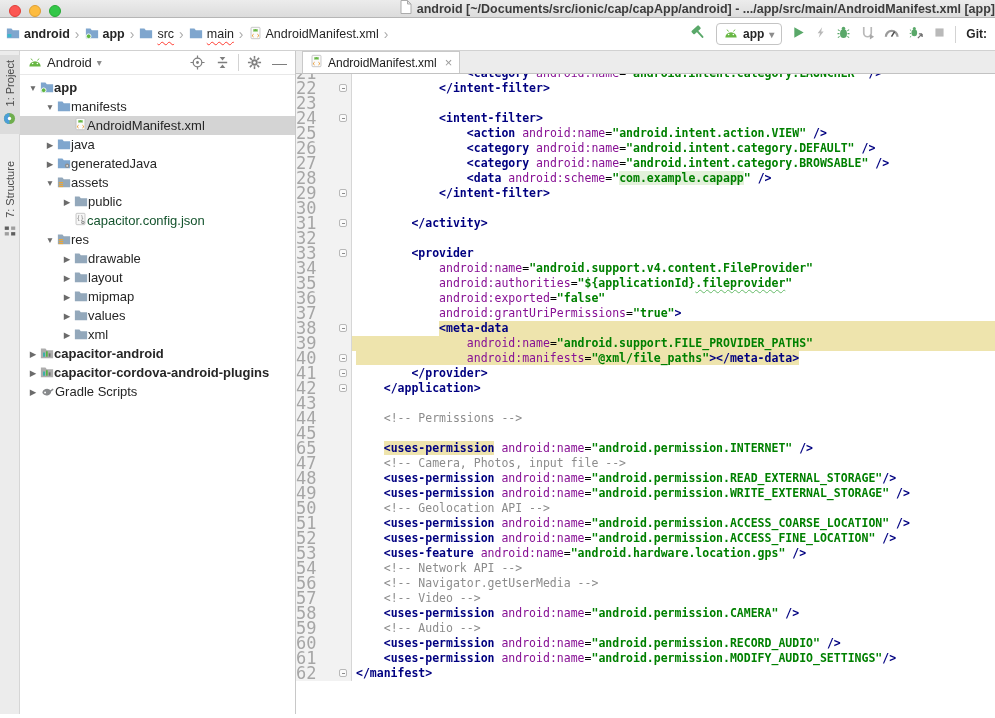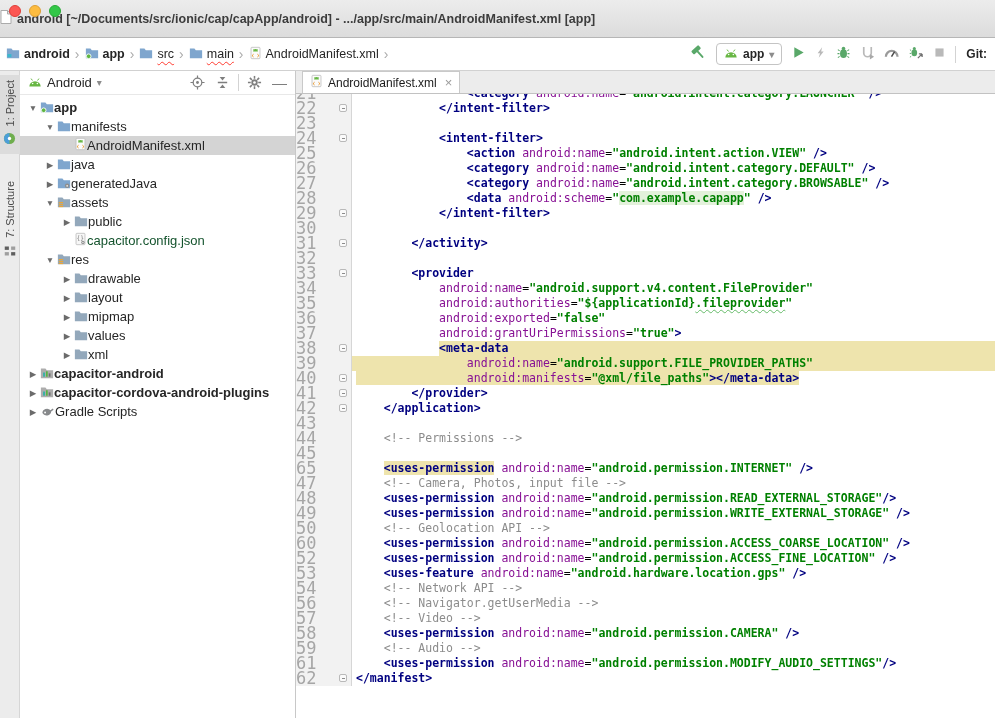--- a/index.html
+++ b/index.html
@@ -1,21 +1,21 @@
 <!DOCTYPE html>
 <html><head>
 <meta charset="utf-8">
 <style>
   *{margin:0;padding:0;box-sizing:border-box}
   html,body{width:995px;height:718px;overflow:hidden}
   body{font-family:"Liberation Sans",sans-serif;background:#fff;-webkit-font-smoothing:antialiased}
 
   
-  .titlebar{height:38px;background:linear-gradient(#ECECEC,#DCDCDC);border-bottom:1px solid #B6B6B6;
-    position:relative;display:flex;align-items:center;justify-content:flex-start}
+  .titlebar{height:18px;background:linear-gradient(#ECECEC,#DCDCDC);border-bottom:1px solid #B6B6B6;
+    position:relative;display:flex;align-items:center;justify-content:flex-end}
   .lights{position:absolute;left:9px;top:5px;display:flex;gap:8px}
   .light{width:12px;height:12px;border-radius:50%}
   .light.red{background:#FC5753;border:1px solid #DF3E38}
   .light.yellow{background:#FDBC40;border:1px solid #DE9F34}
   .light.green{background:#33C748;border:1px solid #27AA35}
   .wintitle{font-size:12.5px;color:#3C3C3C;display:flex;align-items:center;gap:5px;font-weight:bold}
 
   
   .navbar{height:33px;background:#FFFFFF;border-bottom:1px solid #D1D1D1;display:flex;align-items:center;
     justify-content:space-between;padding:0 8px 0 6px}
@@ -604,58 +604,63 @@
           <span class="ln">49</span>
           <span class="fold"></span>
           <span class="lc"><span class="tks"><span class="tk-p">    </span><span class="tk-g">&lt;uses-permission</span><span class="tk-p"> </span><span class="tk-a">android:name</span><span class="tk-p">=</span><span class="tk-v">"android.permission.WRITE_EXTERNAL_STORAGE"</span><span class="tk-p"> </span><span class="tk-g">/&gt;</span></span></span>
         </div>
         <div class="cl">
           <span class="ln">50</span>
           <span class="fold"></span>
           <span class="lc"><span class="tks"><span class="tk-p">    </span><span class="tk-c">&lt;!-- Geolocation API --&gt;</span></span></span>
         </div>
         <div class="cl">
+          <span class="ln">51</span>
+          <span class="fold"></span>
+          <span class="lc"><span class="tks"><span class="tk-p">    </span><span class="tk-g">&lt;uses-permission</span><span class="tk-p"> </span><span class="tk-a">android:name</span><span class="tk-p">=</span><span class="tk-v">"android.permission.ACCESS_COARSE_LOCATION"</span><span class="tk-p"> </span><span class="tk-g">/&gt;</span></span></span>
+        </div>
+        <div class="cl">
+          <span class="ln">52</span>
+          <span class="fold"></span>
+          <span class="lc"><span class="tks"><span class="tk-p">    </span><span class="tk-g">&lt;uses-permission</span><span class="tk-p"> </span><span class="tk-a">android:name</span><span class="tk-p">=</span><span class="tk-v">"android.permission.ACCESS_FINE_LOCATION"</span><span class="tk-p"> </span><span class="tk-g">/&gt;</span></span></span>
+        </div>
+        <div class="cl">
+          <span class="ln">53</span>
+          <span class="fold"></span>
+          <span class="lc"><span class="tks"><span class="tk-p">    </span><span class="tk-g">&lt;uses-feature</span><span class="tk-p"> </span><span class="tk-a">android:name</span><span class="tk-p">=</span><span class="tk-v">"android.hardware.location.gps"</span><span class="tk-p"> </span><span class="tk-g">/&gt;</span></span></span>
+        </div>
+        <div class="cl">
+          <span class="ln">54</span>
+          <span class="fold"></span>
+          <span class="lc"><span class="tks"><span class="tk-p">    </span><span class="tk-c">&lt;!-- Network API --&gt;</span></span></span>
+        </div>
+        <div class="cl">
+          <span class="ln">56</span>
+          <span class="fold"></span>
+          <span class="lc"><span class="tks"><span class="tk-p">    </span><span class="tk-c">&lt;!-- Navigator.getUserMedia --&gt;</span></span></span>
+        </div>
+        <div class="cl">
+          <span class="ln">57</span>
+          <span class="fold"></span>
+          <span class="lc"><span class="tks"><span class="tk-p">    </span><span class="tk-c">&lt;!-- Video --&gt;</span></span></span>
+        </div>
+        <div class="cl">
+          <span class="ln">58</span>
+          <span class="fold"></span>
+          <span class="lc"><span class="tks"><span class="tk-p">    </span><span class="tk-g">&lt;uses-permission</span><span class="tk-p"> </span><span class="tk-a">android:name</span><span class="tk-p">=</span><span class="tk-v">"android.permission.CAMERA"</span><span class="tk-p"> </span><span class="tk-g">/&gt;</span></span></span>
+        </div>
+        <div class="cl">
+          <span class="ln">59</span>
+          <span class="fold"></span>
+          <span class="lc"><span class="tks"><span class="tk-p">    </span><span class="tk-c">&lt;!-- Audio --&gt;</span></span></span>
+        </div>
+        <div class="cl">
           <span class="ln">60</span>
           <span class="fold"></span>
-          <span class="lc"><span class="tks"><span class="tk-p">    </span><span class="tk-g">&lt;uses-permission</span><span class="tk-p"> </span><span class="tk-a">android:name</span><span class="tk-p">=</span><span class="tk-v">"android.permission.ACCESS_COARSE_LOCATION"</span><span class="tk-p"> </span><span class="tk-g">/&gt;</span></span></span>
-        </div>
-        <div class="cl">
-          <span class="ln">52</span>
-          <span class="fold"></span>
-          <span class="lc"><span class="tks"><span class="tk-p">    </span><span class="tk-g">&lt;uses-permission</span><span class="tk-p"> </span><span class="tk-a">android:name</span><span class="tk-p">=</span><span class="tk-v">"android.permission.ACCESS_FINE_LOCATION"</span><span class="tk-p"> </span><span class="tk-g">/&gt;</span></span></span>
-        </div>
-        <div class="cl">
-          <span class="ln">53</span>
-          <span class="fold"></span>
-          <span class="lc"><span class="tks"><span class="tk-p">    </span><span class="tk-g">&lt;uses-feature</span><span class="tk-p"> </span><span class="tk-a">android:name</span><span class="tk-p">=</span><span class="tk-v">"android.hardware.location.gps"</span><span class="tk-p"> </span><span class="tk-g">/&gt;</span></span></span>
-        </div>
-        <div class="cl">
-          <span class="ln">54</span>
-          <span class="fold"></span>
-          <span class="lc"><span class="tks"><span class="tk-p">    </span><span class="tk-c">&lt;!-- Network API --&gt;</span></span></span>
-        </div>
-        <div class="cl">
-          <span class="ln">56</span>
-          <span class="fold"></span>
-          <span class="lc"><span class="tks"><span class="tk-p">    </span><span class="tk-c">&lt;!-- Navigator.getUserMedia --&gt;</span></span></span>
-        </div>
-        <div class="cl">
-          <span class="ln">57</span>
-          <span class="fold"></span>
-          <span class="lc"><span class="tks"><span class="tk-p">    </span><span class="tk-c">&lt;!-- Video --&gt;</span></span></span>
-        </div>
-        <div class="cl">
-          <span class="ln">58</span>
-          <span class="fold"></span>
-          <span class="lc"><span class="tks"><span class="tk-p">    </span><span class="tk-g">&lt;uses-permission</span><span class="tk-p"> </span><span class="tk-a">android:name</span><span class="tk-p">=</span><span class="tk-v">"android.permission.CAMERA"</span><span class="tk-p"> </span><span class="tk-g">/&gt;</span></span></span>
-        </div>
-        <div class="cl">
-          <span class="ln">59</span>
-          <span class="fold"></span>
-          <span class="lc"><span class="tks"><span class="tk-p">    </span><span class="tk-c">&lt;!-- Audio --&gt;</span></span></span>
+          <span class="lc"><span class="tks"><span class="tk-p">    </span><span class="tk-g">&lt;uses-permission</span><span class="tk-p"> </span><span class="tk-a">android:name</span><span class="tk-p">=</span><span class="tk-v">"android.permission.RECORD_AUDIO"</span><span class="tk-p"> </span><span class="tk-g">/&gt;</span></span></span>
         </div>
         <div class="cl">
           <span class="ln">61</span>
           <span class="fold"></span>
           <span class="lc"><span class="tks"><span class="tk-p">    </span><span class="tk-g">&lt;uses-permission</span><span class="tk-p"> </span><span class="tk-a">android:name</span><span class="tk-p">=</span><span class="tk-v">"android.permission.MODIFY_AUDIO_SETTINGS"</span><span class="tk-g">/&gt;</span></span></span>
         </div>
         <div class="cl">
           <span class="ln">62</span>
           <span class="fold">
             <span class="fm"></span>

